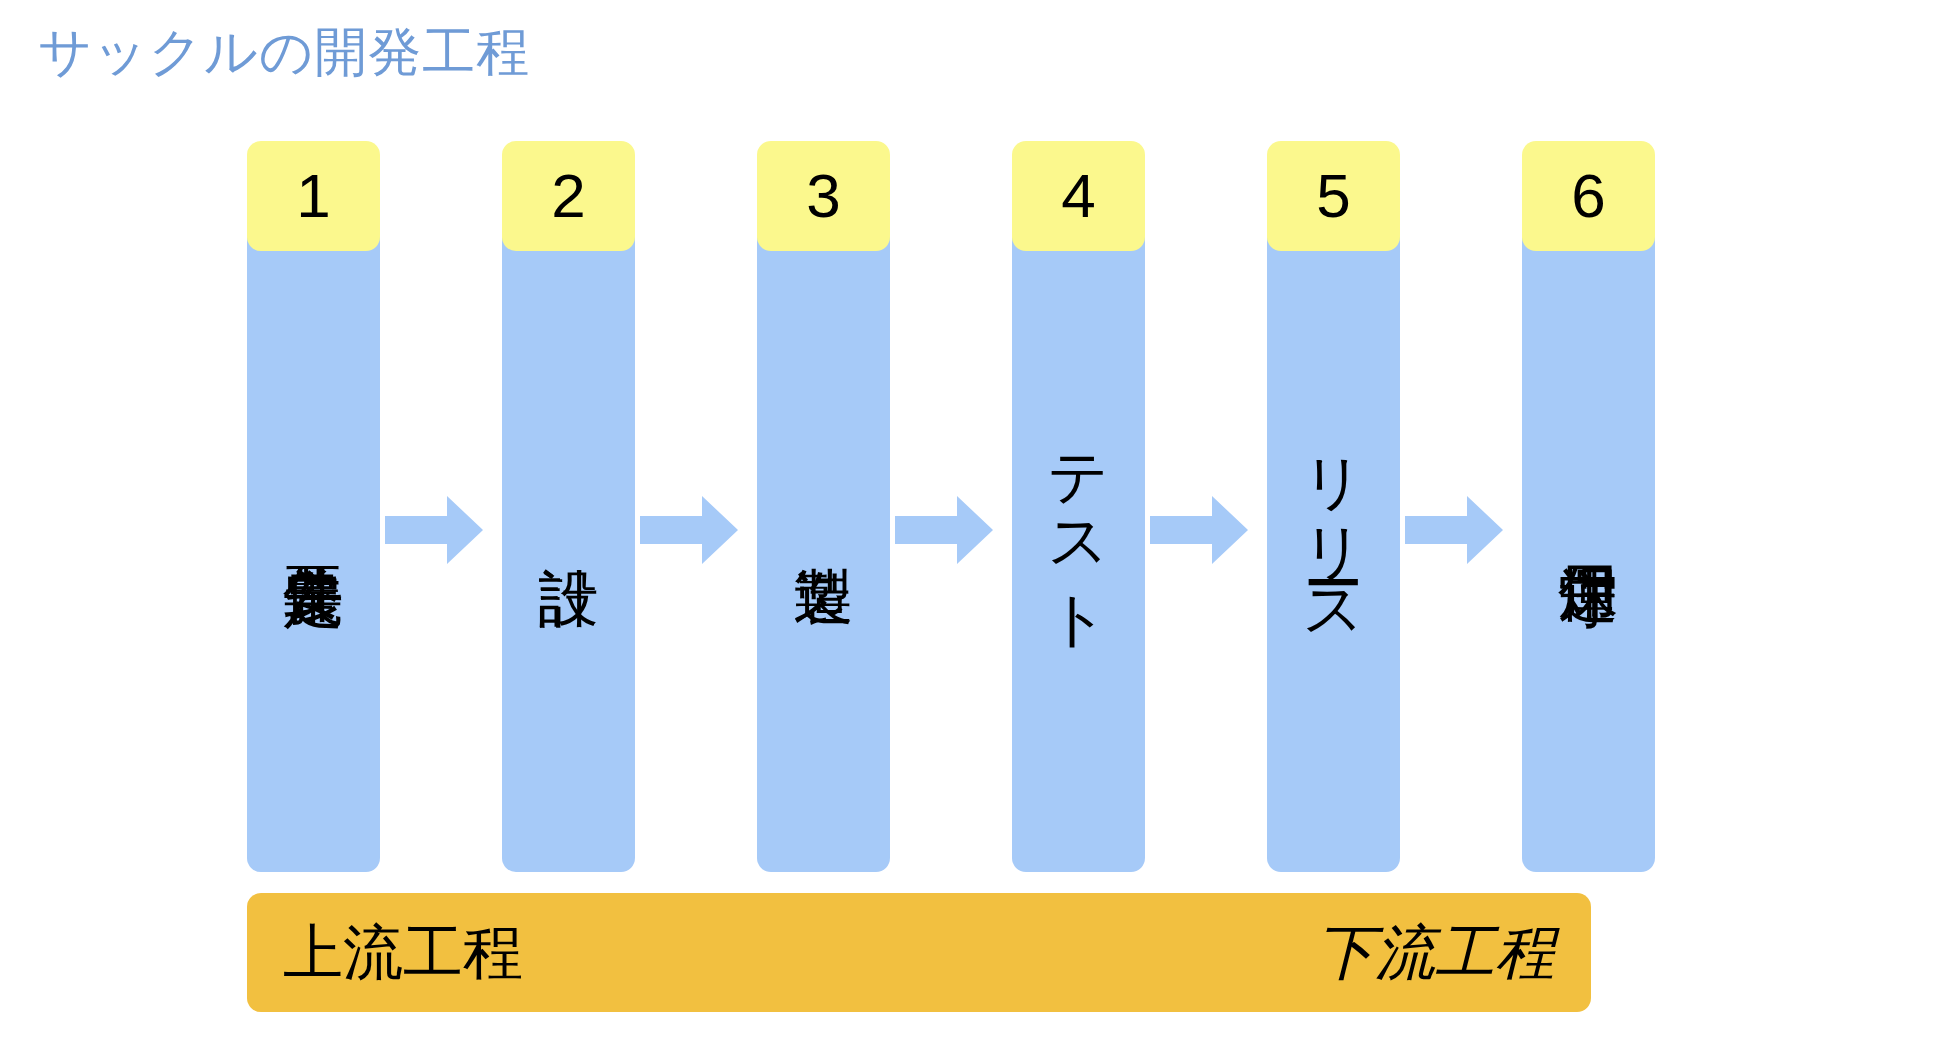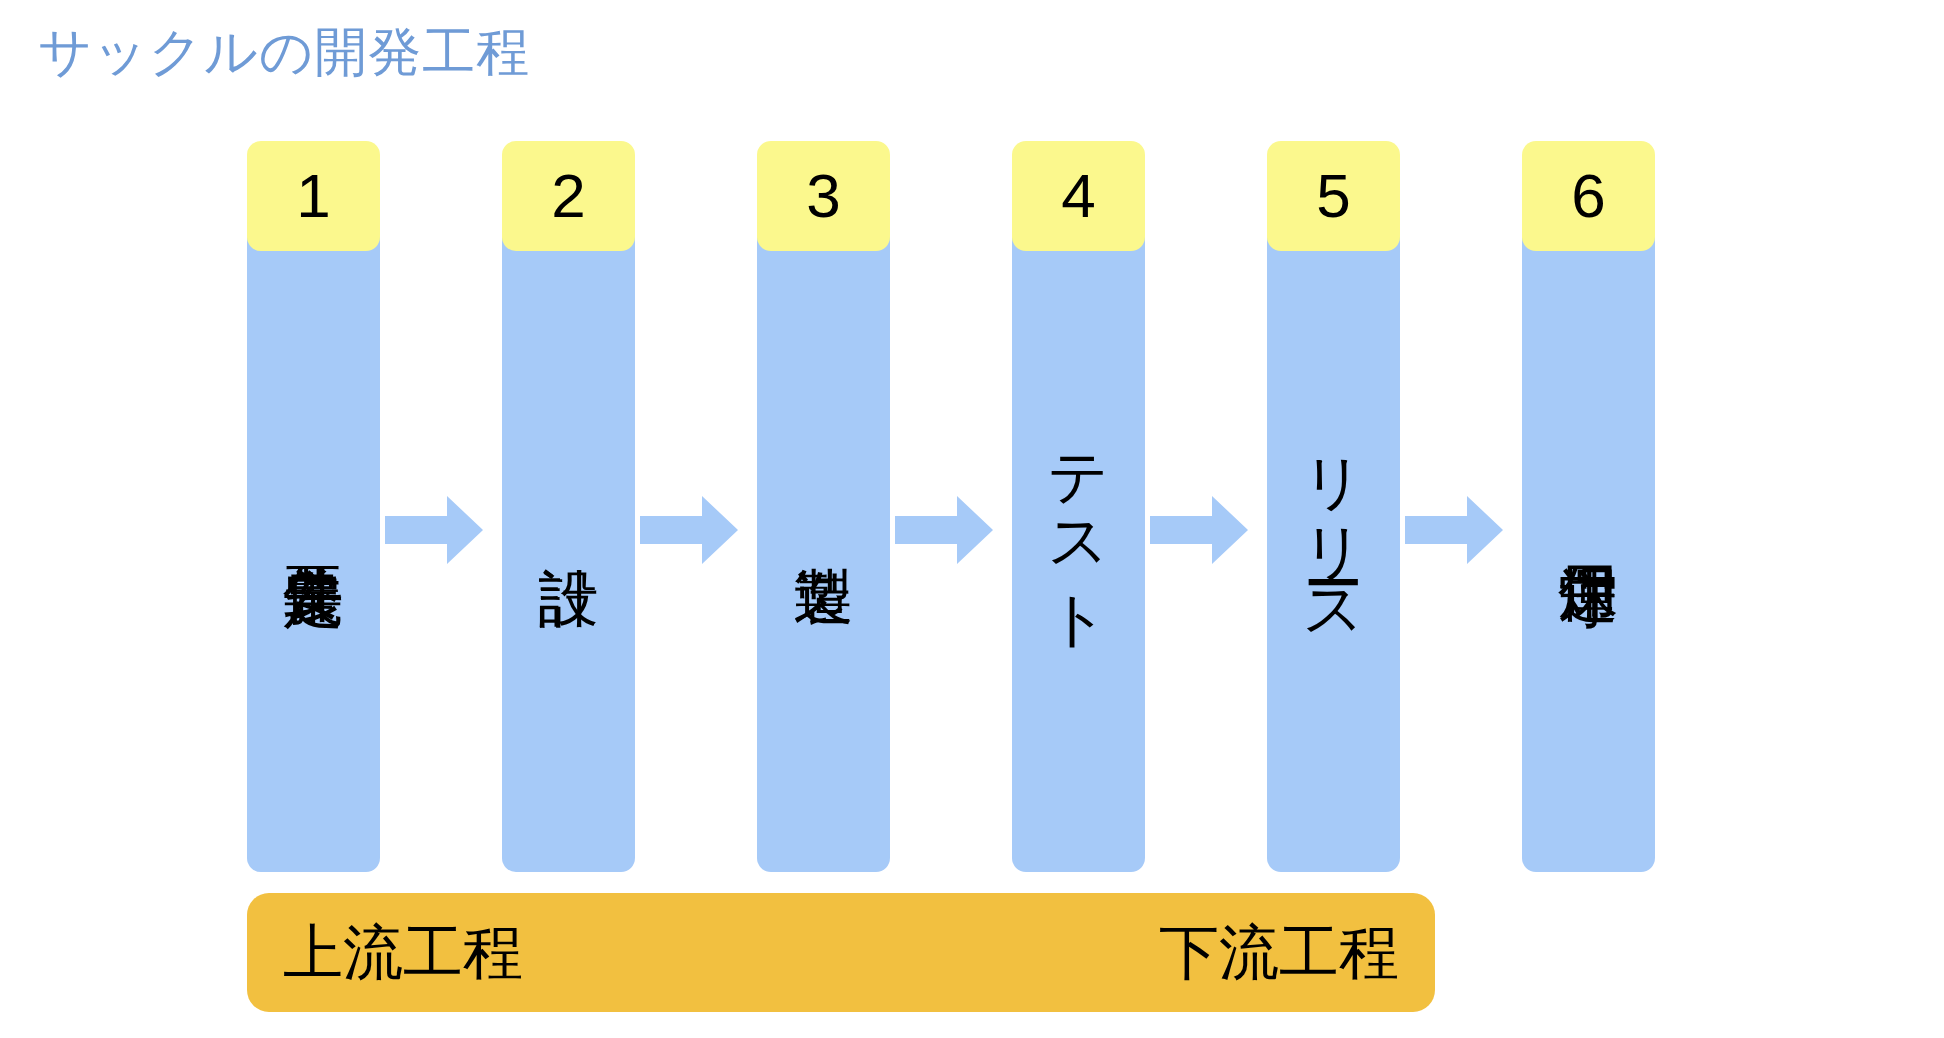--- a/index.html
+++ b/index.html
@@ -90,36 +90,36 @@
     width: 98px;
     height: 68px;
   }
   .arrow svg { display: block; }
 
   
   #phase-band {
     position: absolute;
     left: 247px;
     top: 893px;
-    width: 1188px;
+    width: 1344px;
     height: 119px;
     background: #f2c040;
-    border-radius: 22px;
+    border-radius: 14px;
   }
   .band-label {
     position: absolute;
     top: 50%;
     transform: translateY(-50%);
     font-size: 60px;
     line-height: 1;
     color: #000000;
     white-space: nowrap;
   }
   #band-label-upstream { left: 36px; }
-  #band-label-downstream { right: 36px; }
+  #band-label-downstream { right: 36px; font-style: italic; }
 </style>
 </head>
 <body>
 
 <div id="canvas">
 
   <div id="diagram-title">サックルの開発工程</div>
 
   <div class="stage" style="left:247px;">
     <div class="stage-body"></div>

